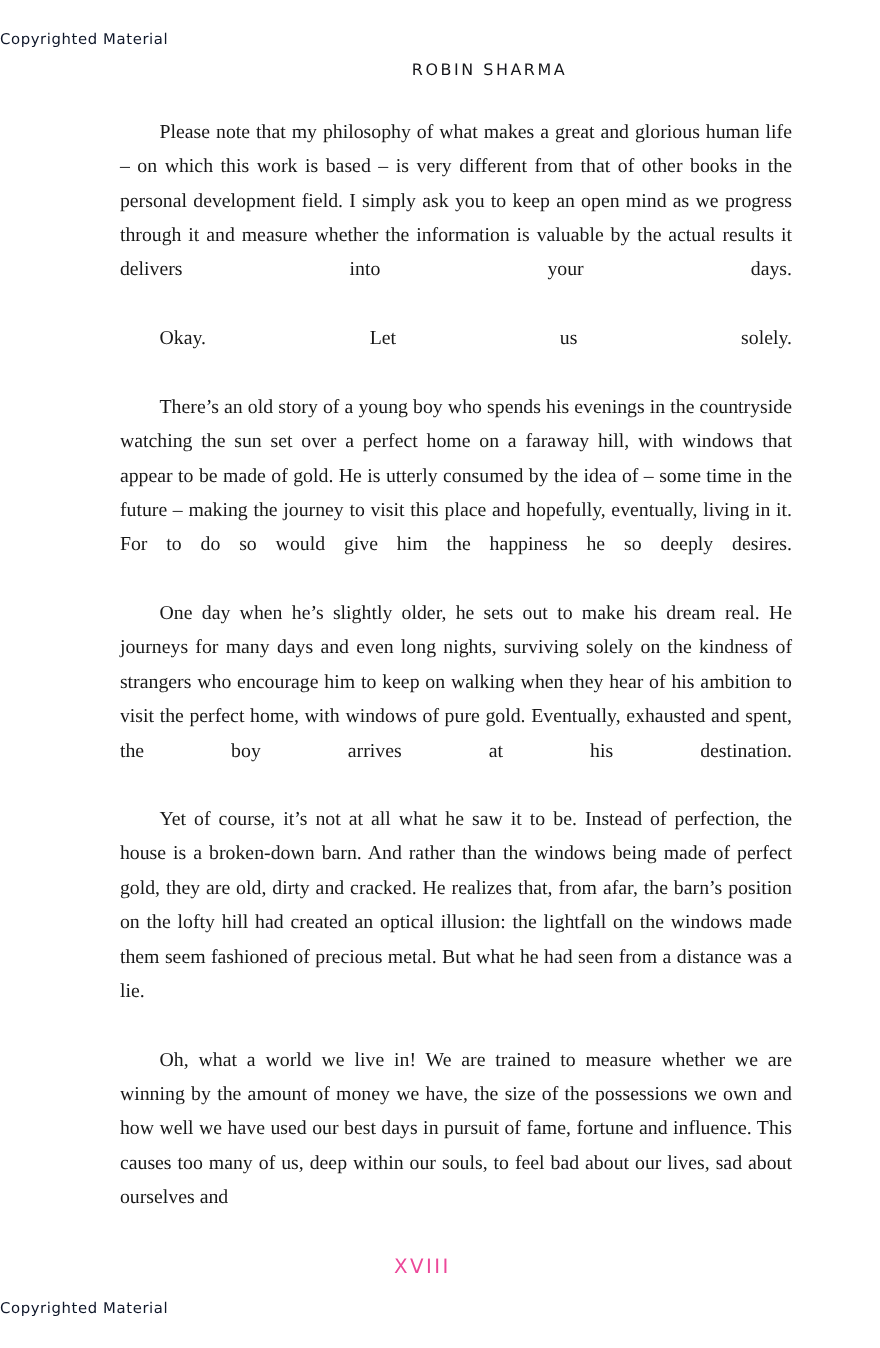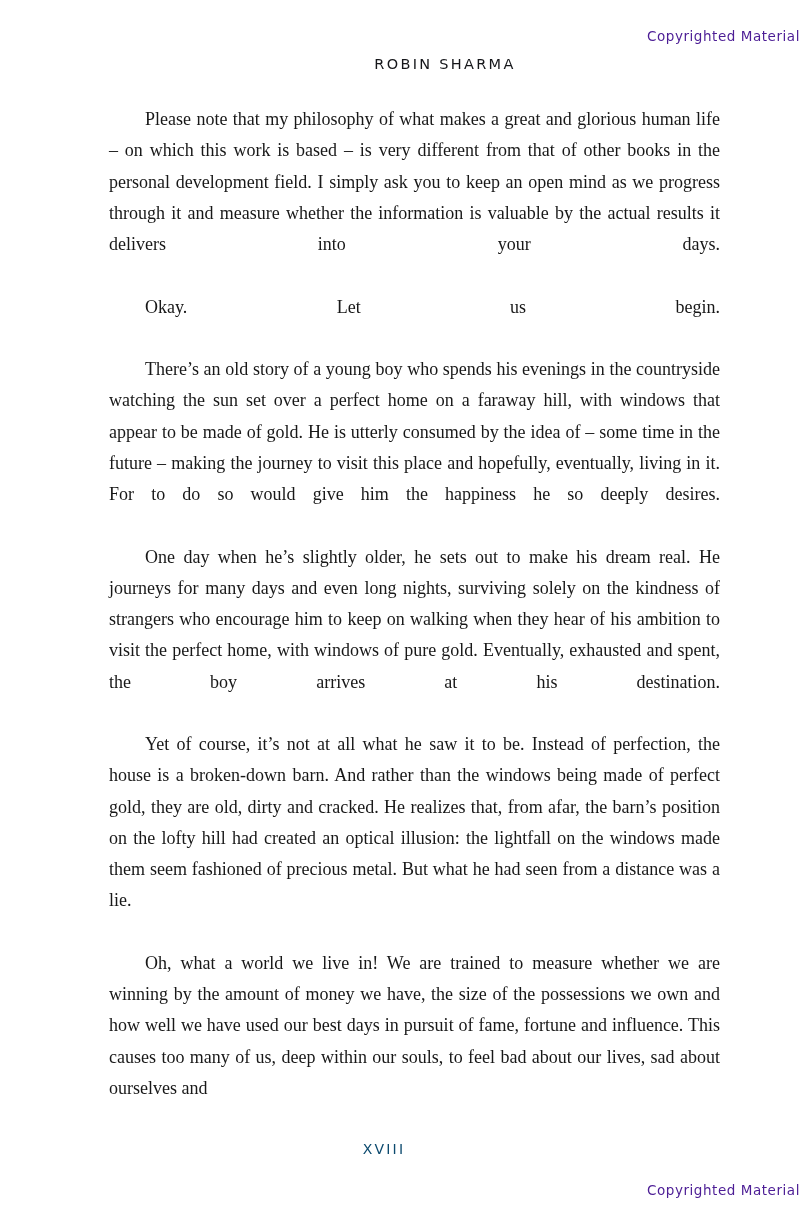--- a/index.html
+++ b/index.html
@@ -21,25 +21,25 @@
     width: 800px;
     height: 1225px;
     box-sizing: border-box;
   }
 
   
   .copyright-line {
     position: absolute;
     left: 0;
     width: 800px;
-    text-align: right;
+    text-align: left;
     font-family: "DejaVu Sans", "Liberation Sans", sans-serif;
     font-size: 13.5px;
     letter-spacing: 0.55px;
-    color: #4c1d95;
+    color: #0f172a;
     white-space: nowrap;
   }
   .copyright-top { top: 28px; }
   .copyright-bottom { top: 1182px; }
 
   .author-running-head {
     position: absolute;
     left: 0;
     top: 56px;
     width: 800px;
@@ -53,23 +53,23 @@
     margin-left: 45px;
   }
 
   .folio {
     position: absolute;
     left: 0;
     top: 1141px;
     width: 768px;
     text-align: center;
     font-family: "DejaVu Sans", "Liberation Sans", sans-serif;
-    font-size: 14px;
+    font-size: 18px;
     letter-spacing: 2.2px;
-    color: #0c4a6e;
+    color: #ec4899;
     white-space: nowrap;
   }
 
   
   .text-block {
     position: absolute;
     left: 109px;
     top: 104px;
     width: 611px;
   }
@@ -97,21 +97,21 @@
 <body>
 
 <div class="page">
 
   <div class="copyright-line copyright-top">Copyrighted Material</div>
 
   <div class="author-running-head">ROBIN SHARMA</div>
 
   <div class="text-block">
     <p class="body-paragraph">Please note that my philosophy of what makes a great and glorious human life – on which this work is based – is very different from that of other books in the personal development field. I simply ask you to keep an open mind as we progress through it and measure whether the information is valuable by the actual results it delivers into your days.</p>
-    <p class="body-paragraph">Okay. Let us begin.</p>
+    <p class="body-paragraph">Okay. Let us solely.</p>
     <p class="body-paragraph">There’s an old story of a young boy who spends his evenings in the countryside watching the sun set over a perfect home on a faraway hill, with windows that appear to be made of gold. He is utterly consumed by the idea of – some time in the future – making the journey to visit this place and hopefully, eventually, living in it. For to do so would give him the happiness he so deeply desires.</p>
     <p class="body-paragraph">One day when he’s slightly older, he sets out to make his dream real. He journeys for many days and even long nights, surviving solely on the kindness of strangers who encourage him to keep on walking when they hear of his ambition to visit the perfect home, with windows of pure gold. Eventually, exhausted and spent, the boy arrives at his destination.</p>
     <p class="body-paragraph">Yet of course, it’s not at all what he saw it to be. Instead of perfection, the house is a broken-down barn. And rather than the windows being made of perfect gold, they are old, dirty and cracked. He realizes that, from afar, the barn’s position on the lofty hill had created an optical illusion: the lightfall on the windows made them seem fashioned of precious metal. But what he had seen from a distance was a lie.</p>
     <p class="body-paragraph no-justify-fill">Oh, what a world we live in! We are trained to measure whether we are winning by the amount of money we have, the size of the possessions we own and how well we have used our best days in pursuit of fame, fortune and influence. This causes too many of us, deep within our souls, to feel bad about our lives, sad about ourselves and</p>
   </div>
 
   <div class="folio">XVIII</div>
 
   <div class="copyright-line copyright-bottom">Copyrighted Material</div>
 

